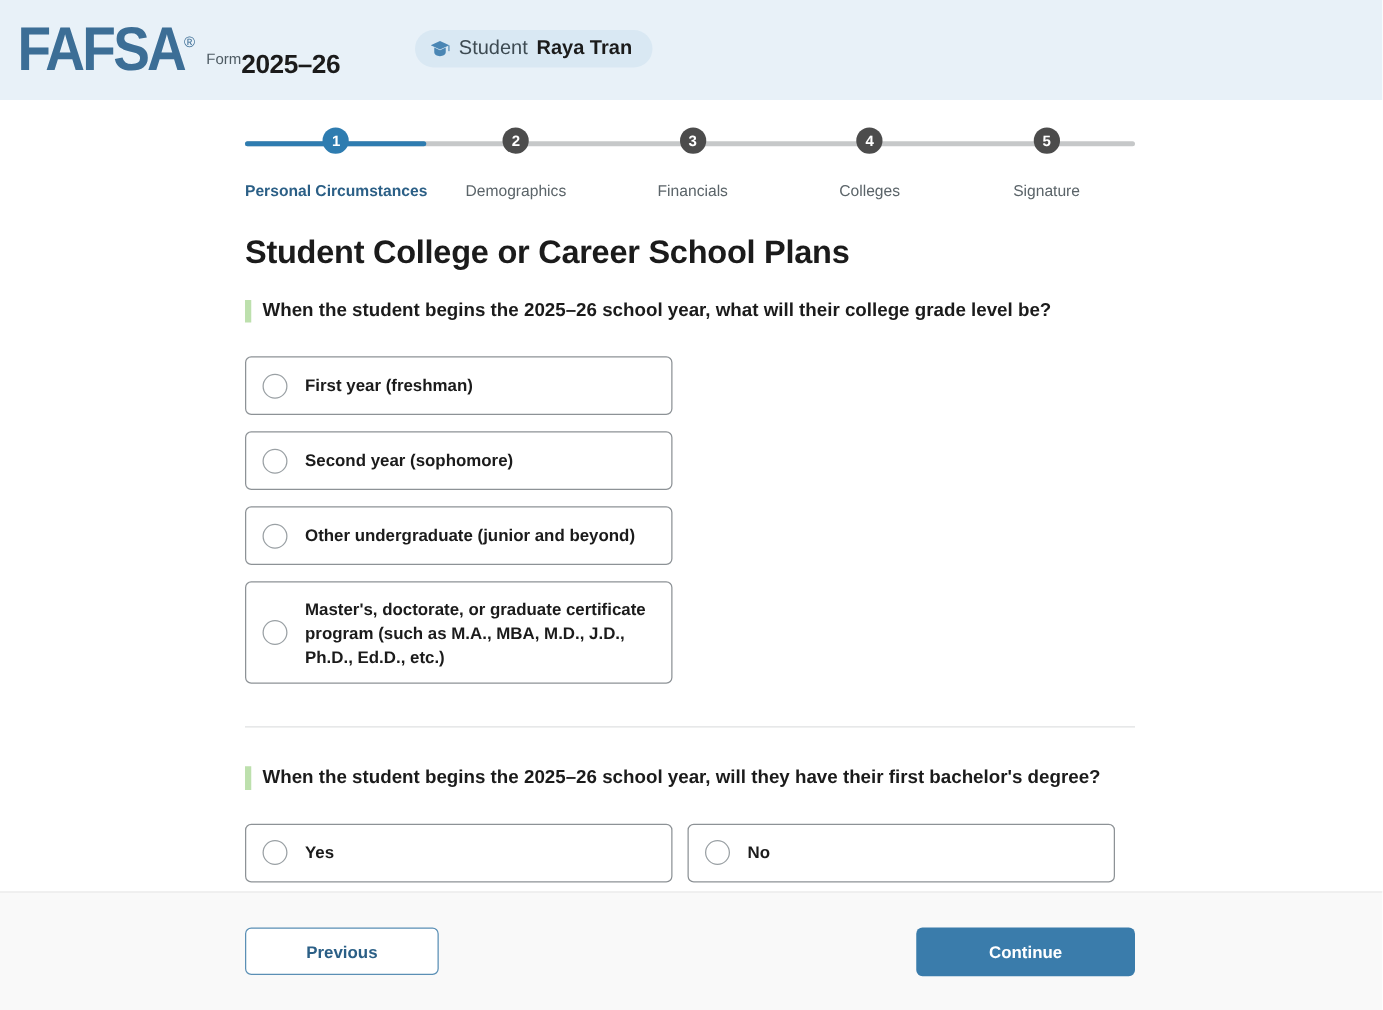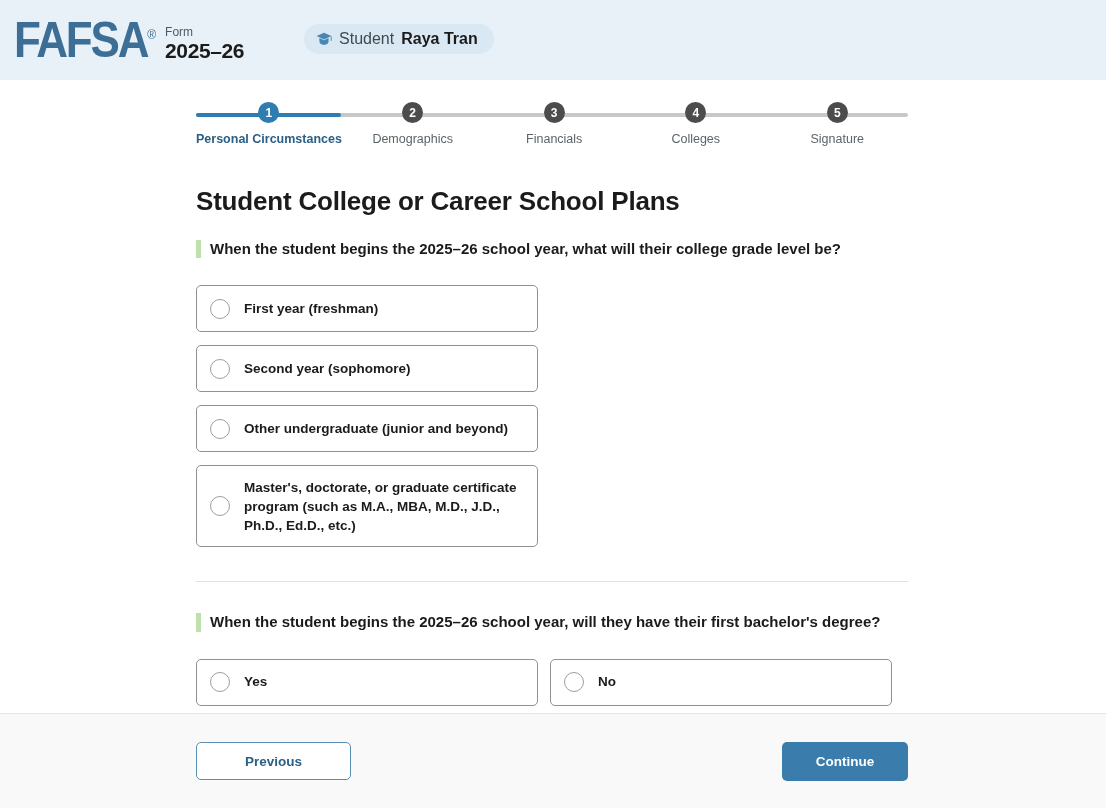--- a/index.html
+++ b/index.html
@@ -62,21 +62,21 @@
     vertical-align: super;
     letter-spacing: 0;
     font-weight: 400;
     color: #3c6e96;
     transform: scaleY(0.9);
     display: inline-block;
   }
 
   .form-year {
     display: flex;
-    flex-direction: column;
+    flex-direction: row;
     line-height: 1;
     margin-left: 4px;
     padding-bottom: 3px;
   }
   .form-year .lbl {
     font-size: 12px;
     color: #4e5b63;
     margin-bottom: 2px;
   }
   .form-year .yr {
@@ -208,21 +208,21 @@
     font-weight: 700;
     display: flex;
     align-items: center;
     justify-content: center;
     position: relative;
     z-index: 2;
     line-height: 1;
   }
   .step.active .step-dot { background: #2e7cb0; }
   .step-label {
-    margin-top: 9px;
+    margin-top: 23px;
     font-size: 12.5px;
     color: #5b6469;
     white-space: nowrap;
     font-weight: 400;
   }
   .step.active .step-label {
     color: #2b5f86;
     font-weight: 700;
   }
 
@@ -322,21 +322,21 @@
   }
   .btn-secondary {
     width: 155px;
     height: 38px;
     background: #ffffff;
     border: 1.5px solid #5a8fb5;
     color: #2b5f86;
     line-height: 35px;
   }
   .btn-primary {
-    width: 126px;
+    width: 175px;
     height: 39px;
     background: #3a7cab;
     border: none;
     color: #ffffff;
     line-height: 39px;
   }
 </style>
 </head>
 <body>
 

